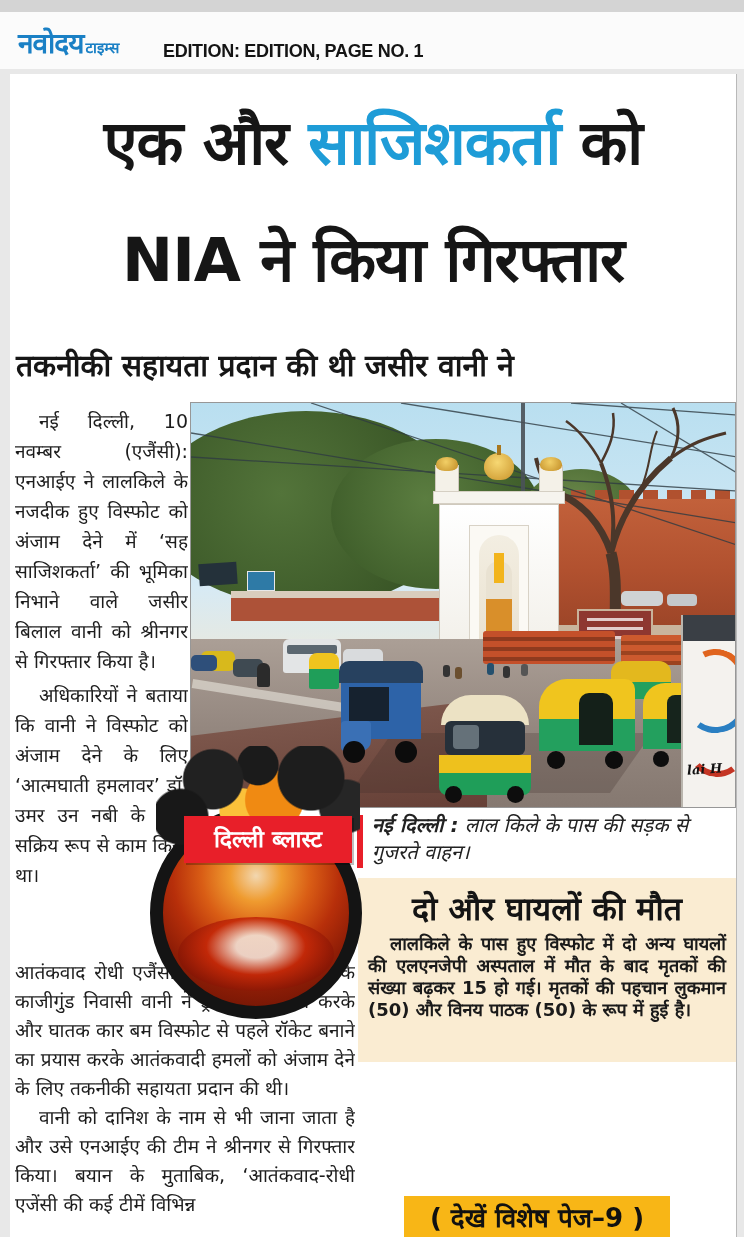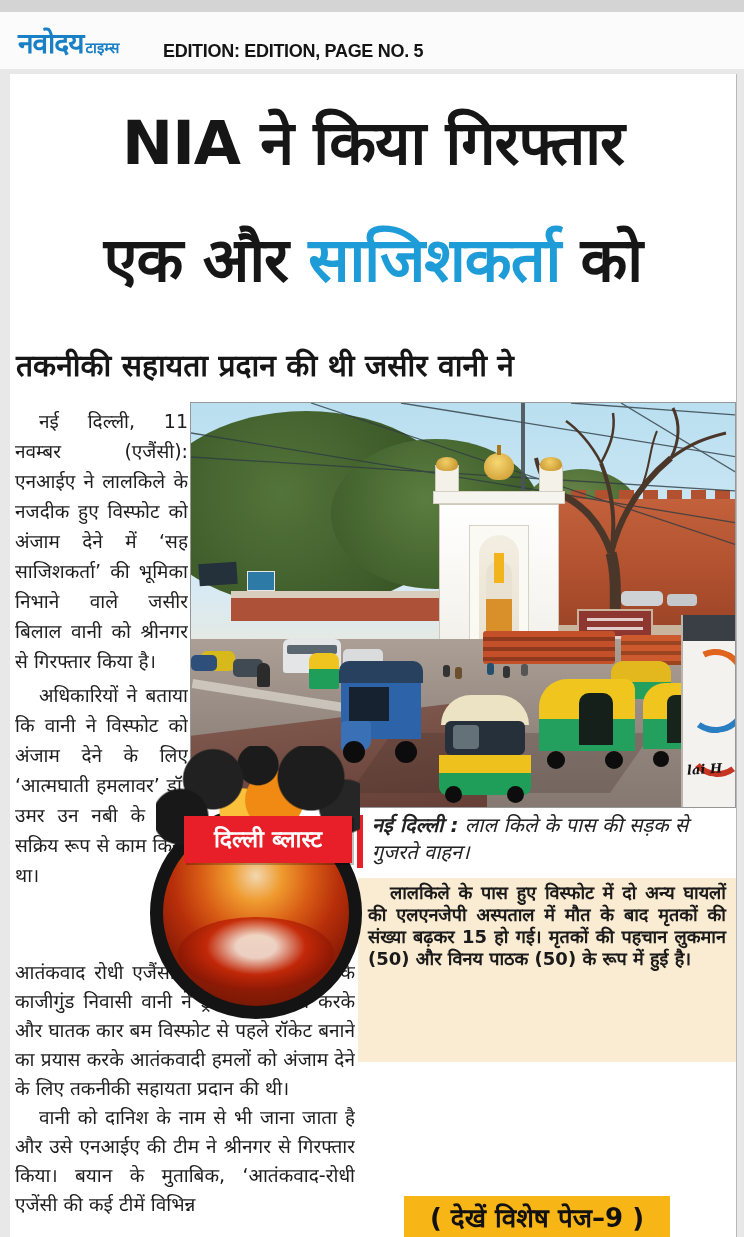--- a/index.html
+++ b/index.html
@@ -109,34 +109,34 @@
 </style>
 </head>
 <body>
 
 <div class="page">
 
   <div class="masthead">
     <div class="logo">
       <span class="main">नवोदय</span><span class="sub">टाइम्स</span>
     </div>
-    <div class="mast-edition">EDITION:  EDITION, PAGE NO. 5</div>
+    <div class="mast-edition">EDITION:  EDITION, PAGE NO. 1</div>
   </div>
 
   <div class="card"></div>
 
   <div class="headline">
+    <div><span>एक और </span><span class="hl">साजिशकर्ता</span><span> को</span></div>
     <div>NIA ने किया गिरफ्तार</div>
-    <div><span>एक और </span><span class="hl">साजिशकर्ता</span><span> को</span></div>
   </div>
 
   <div class="subheadline">तकनीकी सहायता प्रदान की थी जसीर वानी ने</div>
 
   <div class="col1 bodytext">
-    <p class="indent">नई दिल्ली, 11 नवम्बर (एजैंसी): एनआईए ने लालकिले के नजदीक हुए विस्फोट को अंजाम देने में ‘सह साजिशकर्ता’ की भूमिका निभाने वाले जसीर बिलाल वानी को श्रीनगर से गिरफ्तार किया है।</p>
+    <p class="indent">नई दिल्ली, 10 नवम्बर (एजैंसी): एनआईए ने लालकिले के नजदीक हुए विस्फोट को अंजाम देने में ‘सह साजिशकर्ता’ की भूमिका निभाने वाले जसीर बिलाल वानी को श्रीनगर से गिरफ्तार किया है।</p>
     <p class="indent">अधिकारियों ने बताया कि वानी ने विस्फोट को अंजाम देने के लिए ‘आत्मघाती हमलावर’ डॉ. उमर उन नबी के साथ सक्रिय रूप से काम किया था।</p>
   </div>
 
   <div class="photo">
     <div class="ph tree" style="left:-40px;top:8px;width:310px;height:196px;background:radial-gradient(circle at 42% 42%, #53743a, #3d5a29 62%, #2f4720);"></div>
     <div class="ph tree" style="left:140px;top:36px;width:210px;height:150px;background:radial-gradient(circle at 45% 40%, #5b7d40, #41602c 65%, #334c22);"></div>
     <div class="ph tree" style="left:330px;top:66px;width:120px;height:96px;background:radial-gradient(circle at 45% 40%, #6d8a4c, #4a6a33 70%, #3a5527);"></div>
     <div class="ph fort-wall"></div>
     <div class="ph fort-ground"></div>
     <div class="ph low-wall"></div>
@@ -253,20 +253,21 @@
   <div class="blast-circle"></div>
   <div class="blast-banner">दिल्ली ब्लास्ट</div>
 
   <div class="caption-bar"></div>
   <div class="caption">
     <span class="cap-label">नई दिल्ली :</span>
     <span>लाल किले के पास की सड़क से गुजरते वाहन।</span>
   </div>
 
   <div class="cream-box">
+    <div class="cream-title">दो और घायलों की मौत</div>
     <div class="cream-body">लालकिले के पास हुए विस्फोट में दो अन्य घायलों की एलएनजेपी अस्पताल में मौत के बाद मृतकों की संख्या बढ़कर 15 हो गई। मृतकों की पहचान लुकमान (50) और विनय पाठक (50) के रूप में हुई है।</div>
   </div>
 
 
   <div class="col1b bodytext">
     <p>आतंकवाद रोधी एजैंसी ने कहा कि अनंतनाग के काजीगुंड निवासी वानी ने ड्रोन में संशोधन करके और घातक कार बम विस्फोट से पहले रॉकेट बनाने का प्रयास करके आतंकवादी हमलों को अंजाम देने के लिए तकनीकी सहायता प्रदान की थी।</p>
     <p class="indent">वानी को दानिश के नाम से भी जाना जाता है और उसे एनआईए की टीम ने श्रीनगर से गिरफ्तार किया। बयान के मुताबिक, ‘आतंकवाद-रोधी एजेंसी की कई टीमें विभिन्न</p>
   </div>
 
   <div class="yellow-box">( देखें विशेष पेज–9 )</div>

